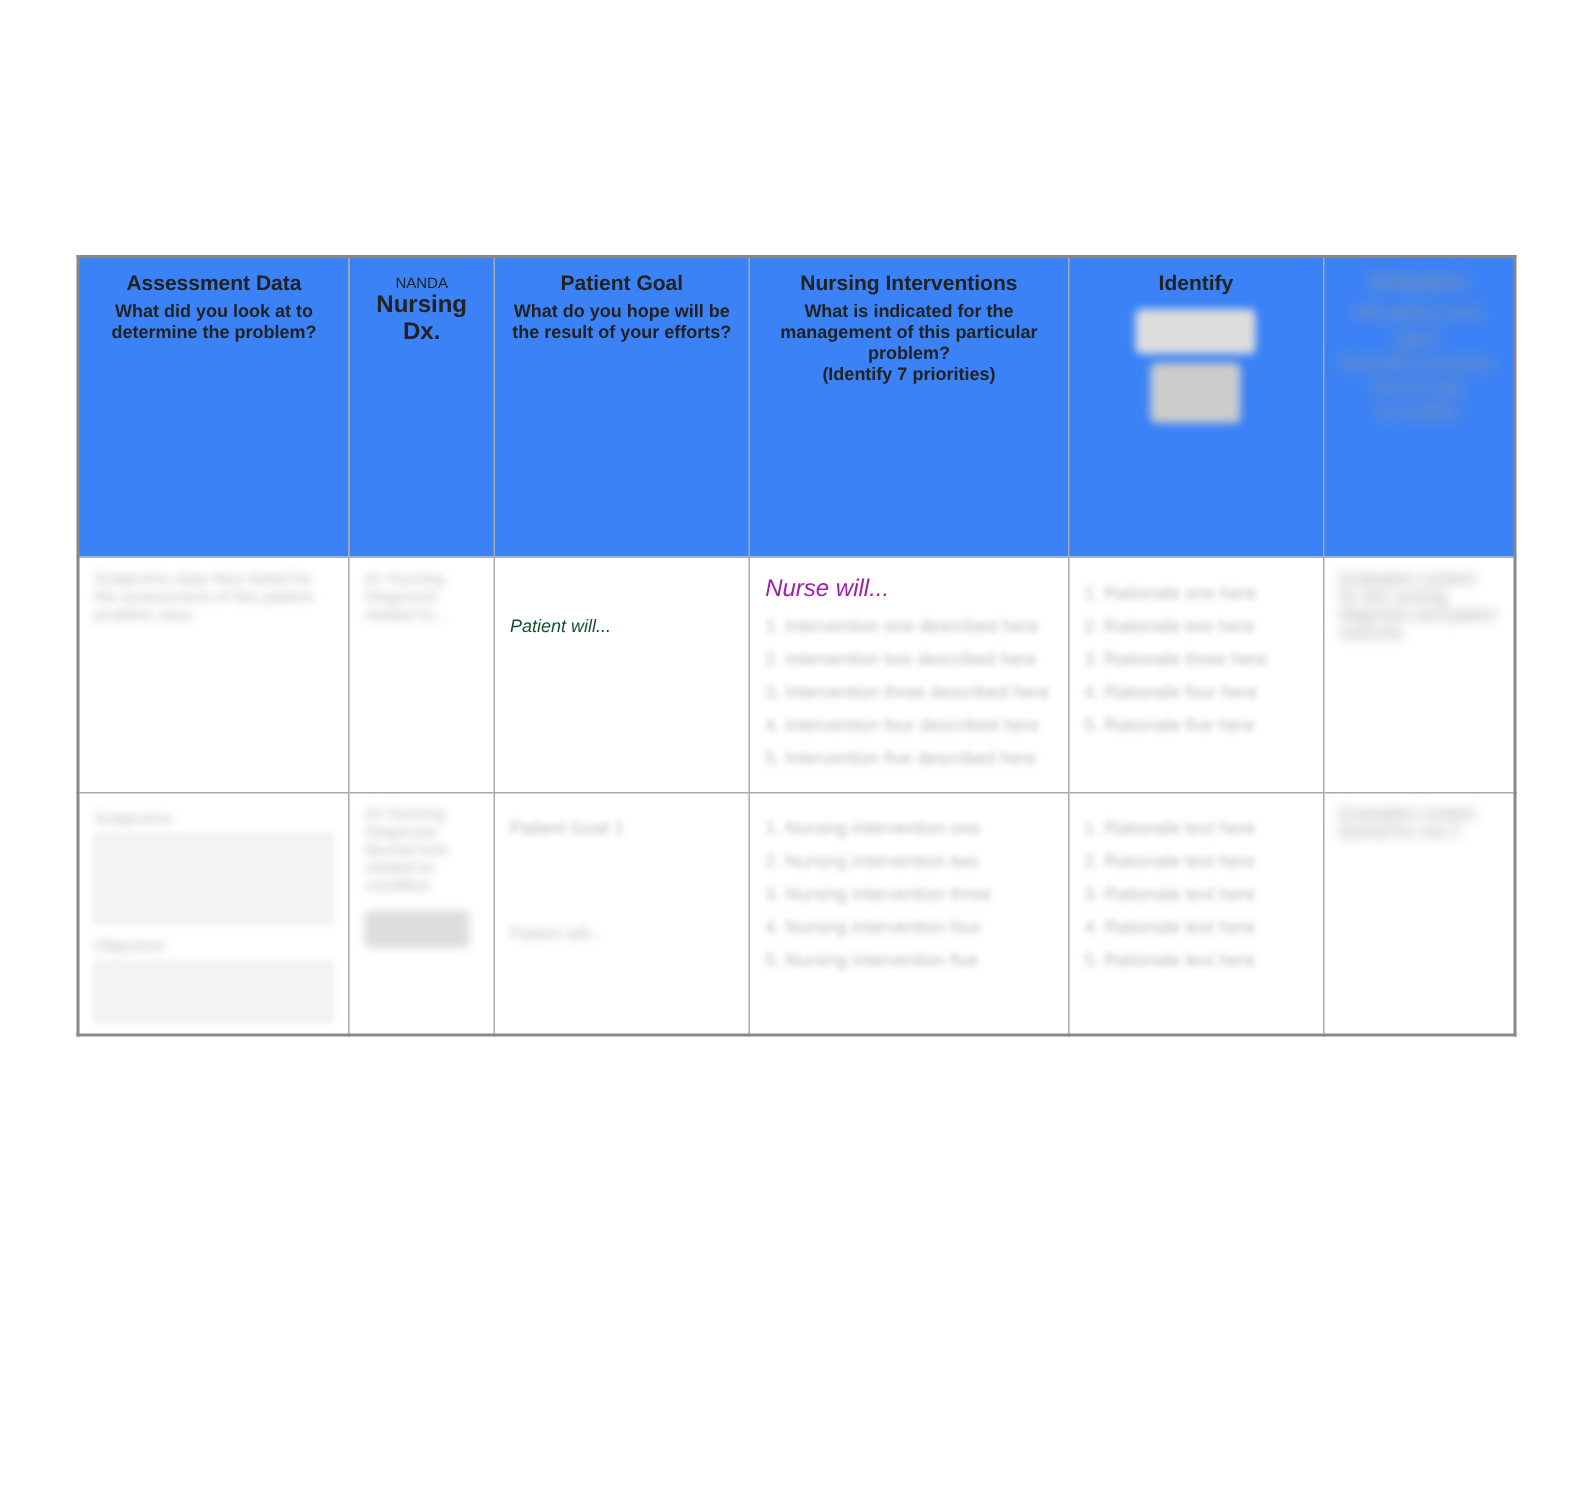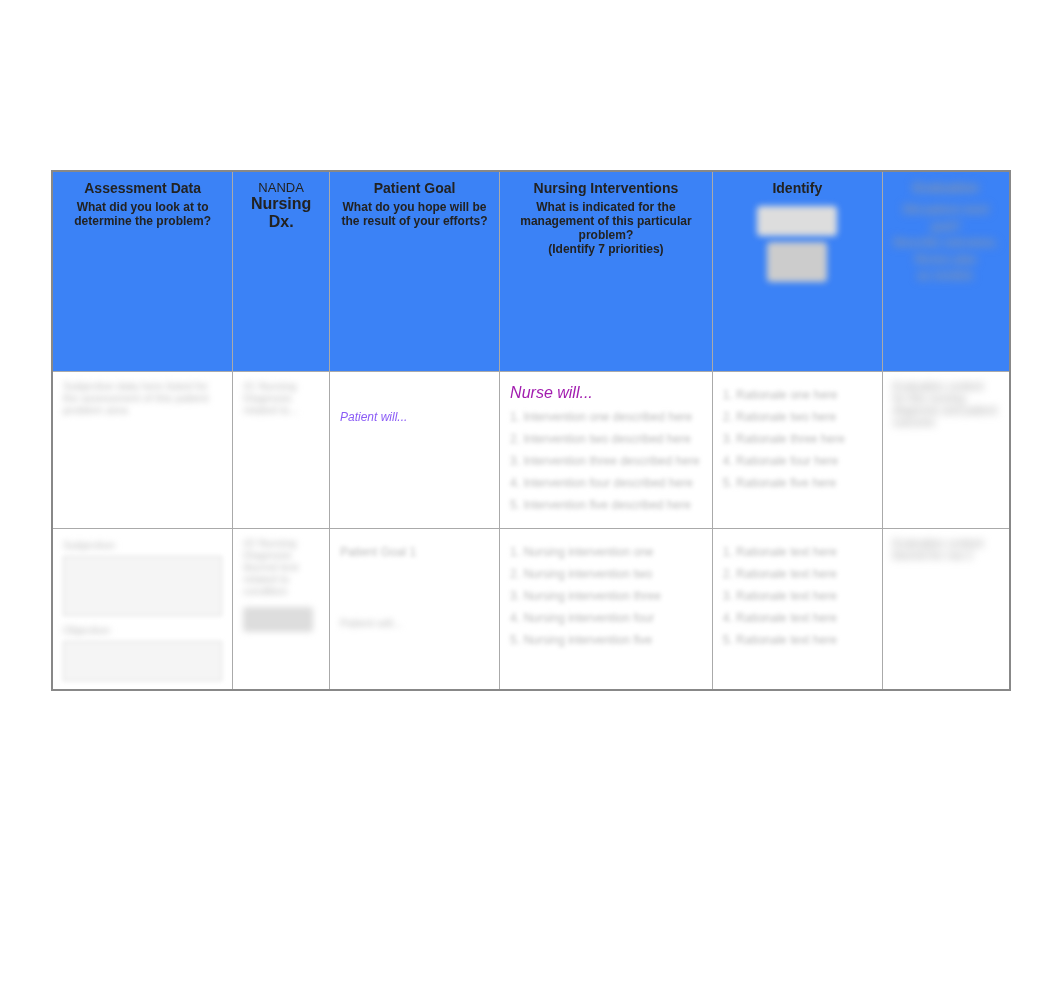--- a/index.html
+++ b/index.html
@@ -58,21 +58,21 @@
     }
 
     .header-subtitle {
       font-weight: bold;
       font-size: 12px;
       display: block;
     }
 
     .nanda-normal {
       font-weight: normal;
-      font-size: 13px;
+      font-size: 10px;
     }
     .nanda-bold {
       font-weight: bold;
       font-size: 16px;
     }
 
     
     .care-plan-table tbody tr td {
       height: 90px;
     }
@@ -87,21 +87,21 @@
     .nurse-will {
       margin-top: 4px;
       font-style: italic;
       color: #a21caf;
       font-size: 16px;
     }
 
     .patient-will {
       margin-top: 30px;
       font-style: italic;
-      color: #8b5cf6;
+      color: #14532d;
       font-size: 12px;
     }
 
     .header-cell-assessment {
       text-align: center;
     }
 
     .eval-blurred {
       filter: blur(4px);
       color: #999;

